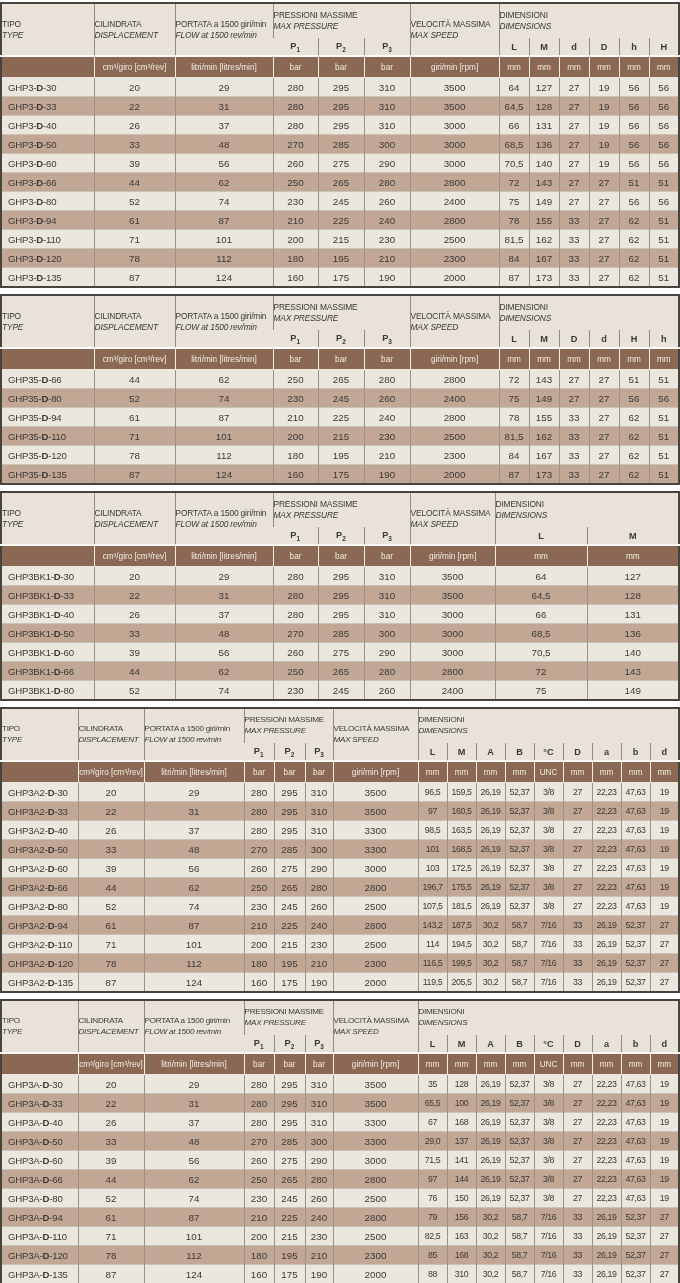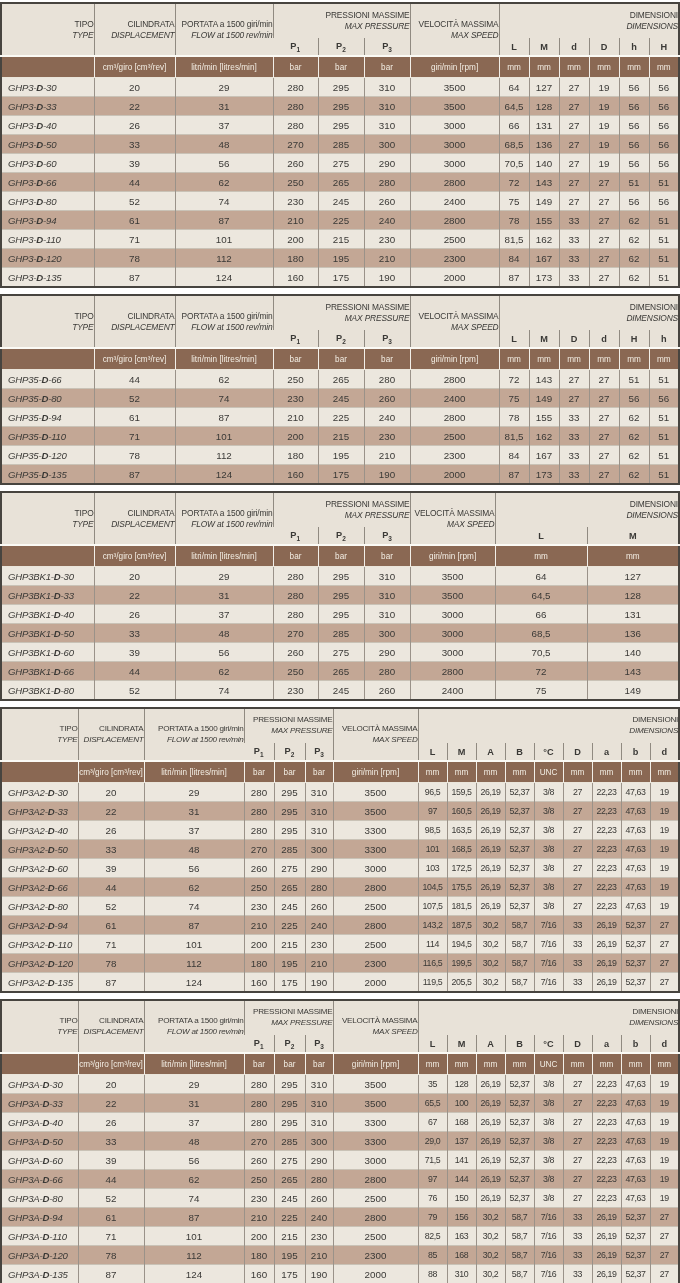--- a/index.html
+++ b/index.html
@@ -2,31 +2,31 @@
 <html><head>
 <meta charset="utf-8">
 <style>
   html,body{margin:0;padding:0;background:#ffffff;}
   body{width:680px;font-family:"Liberation Sans","DejaVu Sans",sans-serif;color:#3a3936;}
   .page{width:680px;padding-top:2px;}
   table.spec{table-layout:fixed;border-collapse:collapse;width:676px;margin:0 auto 6px auto;border:2px solid #47443f;background:#e8e2d8;}
   thead th{background:#e8e2d8;font-weight:normal;vertical-align:middle;border-left:1px solid #908a81;padding:0;overflow:hidden;}
   thead tr th:first-child{border-left:none;}
   tr.h1{height:35px;}
-  .hl{font-size:8.4px;letter-spacing:-0.15px;line-height:1.3;text-align:right;white-space:nowrap;}
+  .hl{font-size:8.4px;letter-spacing:-0.15px;line-height:1.3;text-align:left;white-space:nowrap;}
   .hl.it{font-style:italic;}
   tr.sub th{height:17px;font-size:9.2px;font-weight:bold;text-align:center;}
   tr.sub th sub{font-size:6.5px;}
   tr.units td{background:#8a6853;color:#f3eee4;font-size:8.2px;height:20px;text-align:center;
     border-top:2px solid #fbfaf5;border-bottom:1px solid #eae5da;border-left:1px solid rgba(255,255,255,0.45);
     white-space:nowrap;overflow:hidden;padding:0;}
   tr.units td:first-child{border-left:none;}
   tbody td{height:18px;font-size:9.8px;text-align:center;border-left:1px solid #9a9289;border-top:1px solid #c9c2b6;
     padding:0;white-space:nowrap;overflow:hidden;}
-  tbody td:first-child{text-align:left;padding-left:6px;border-left:none;font-size:9.6px;letter-spacing:-0.2px;font-style:italic;}
+  tbody td:first-child{text-align:left;padding-left:6px;border-left:none;font-size:9.6px;letter-spacing:-0.2px;}
   tbody tr:first-child td{border-top:none;}
   tbody tr:nth-child(odd){background:#ece7de;}
   tbody tr:nth-child(even){background:#c3a795;}
   table.layout-C tbody td.dim{font-size:8.8px;letter-spacing:-0.35px;}
   table.layout-C .hl{font-size:8.1px;letter-spacing:-0.25px;}
 </style>
 </head>
 <body>
 
 <div class="page">
@@ -740,21 +740,21 @@
           <td class="dim">19</td>
         </tr>
         <tr>
           <td class="model">GHP3A2-<b>D</b>-66</td>
           <td>44</td>
           <td>62</td>
           <td>250</td>
           <td>265</td>
           <td>280</td>
           <td>2800</td>
-          <td class="dim">104,5</td>
+          <td class="dim">196,7</td>
           <td class="dim">175,5</td>
           <td class="dim">26,19</td>
           <td class="dim">52,37</td>
           <td class="dim">3/8</td>
           <td class="dim">27</td>
           <td class="dim">22,23</td>
           <td class="dim">47,63</td>
           <td class="dim">19</td>
         </tr>
         <tr>

